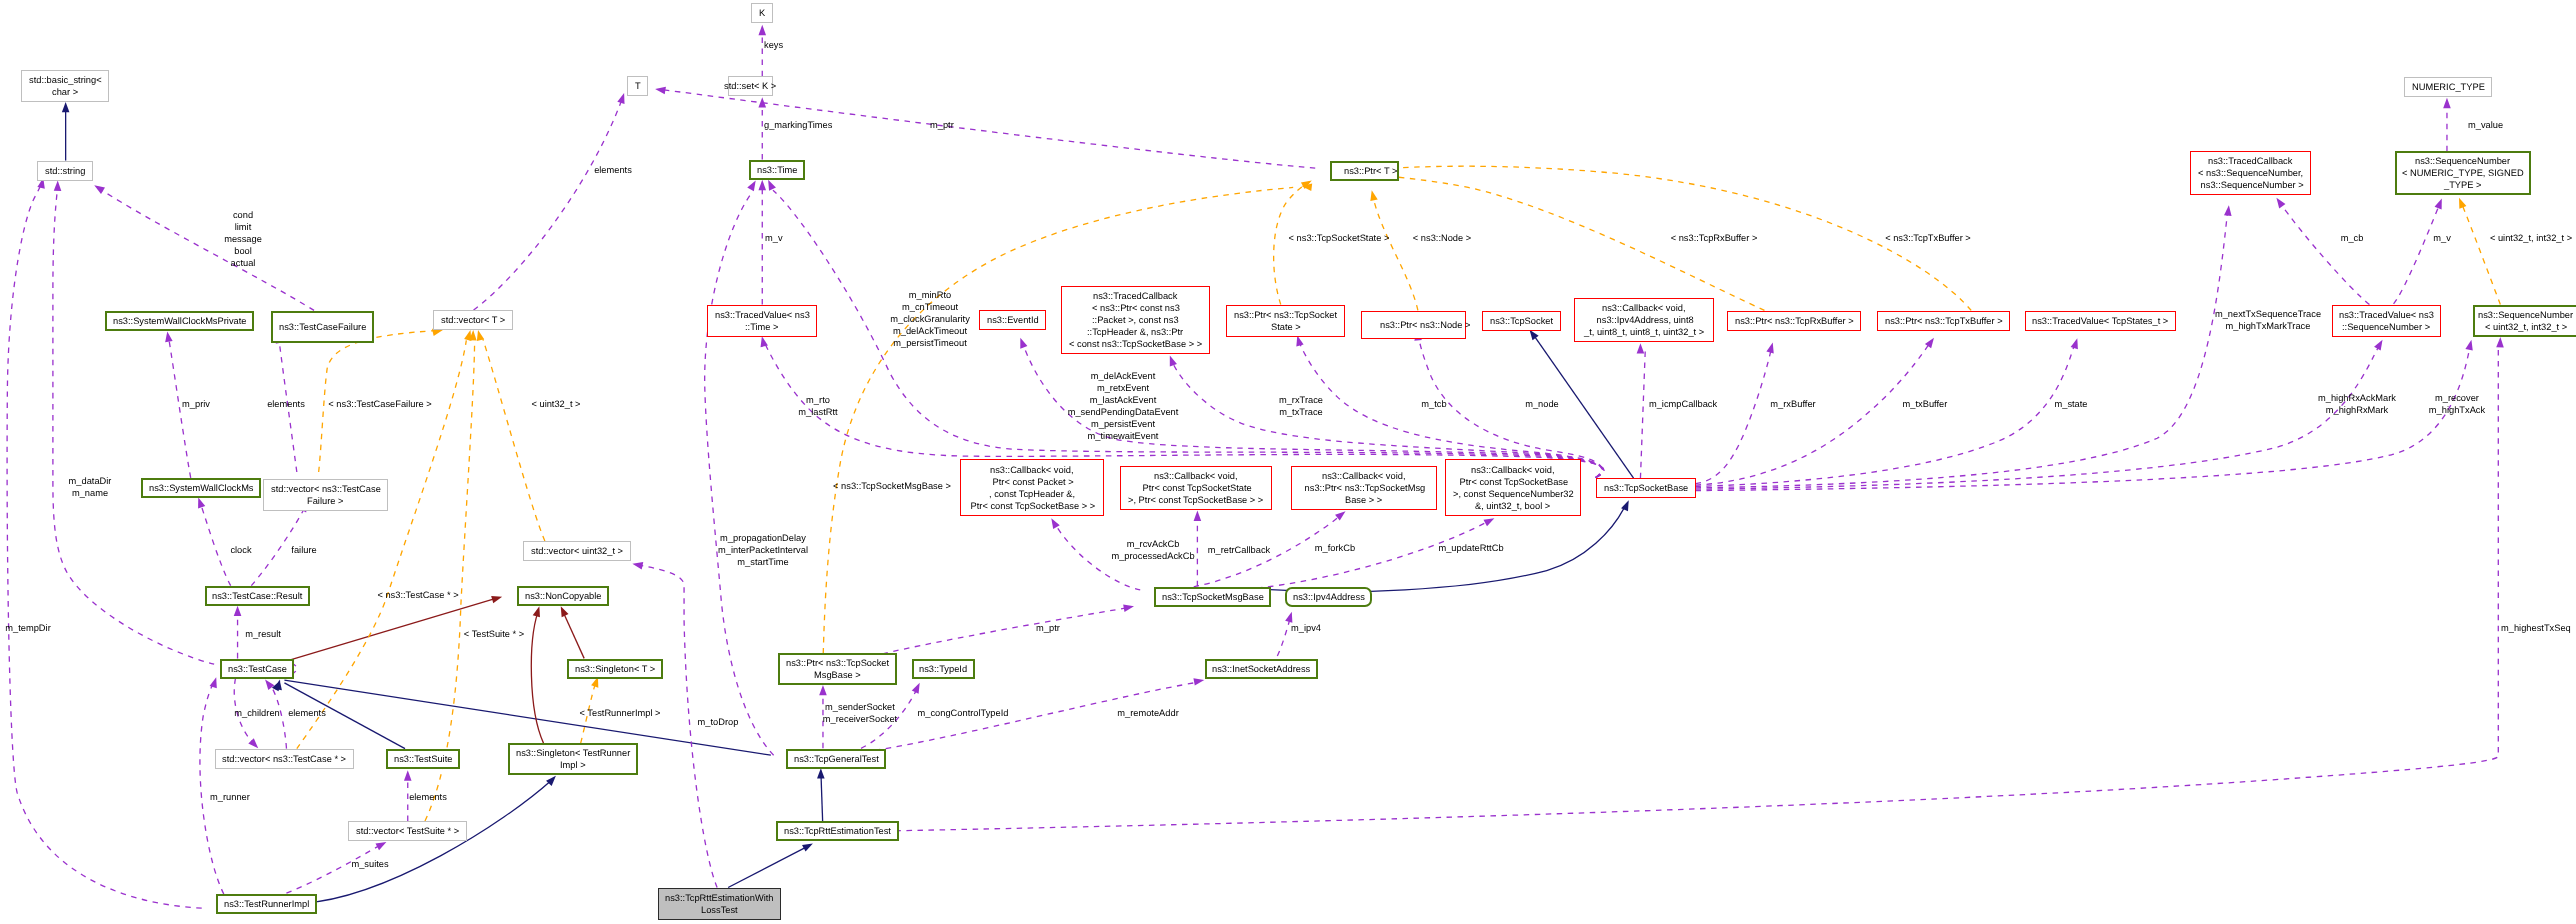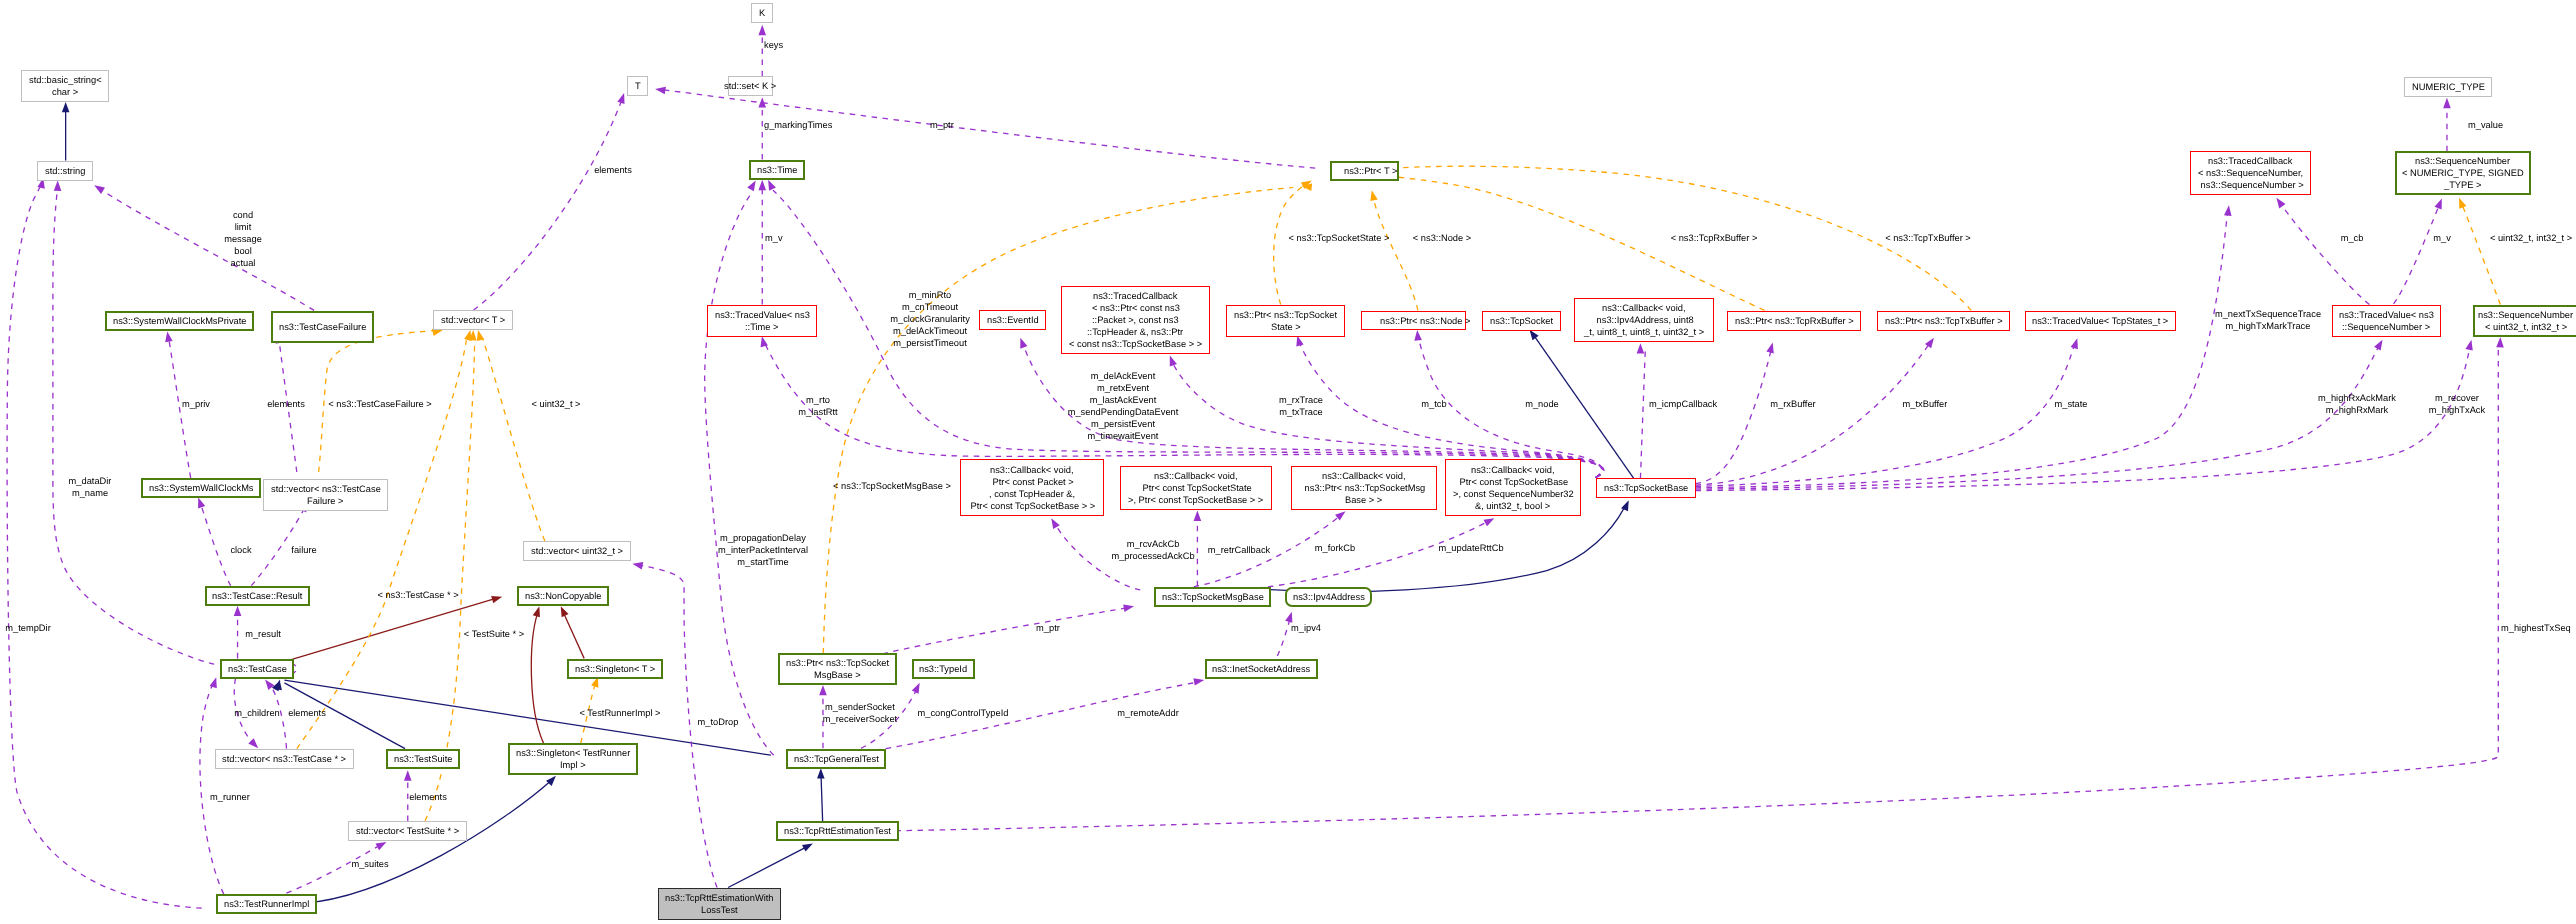--- a/index.html
+++ b/index.html
@@ -220,21 +220,21 @@
         <div class="ln">ns3::TracedCallback</div>
         <div class="ln">&lt; ns3::Ptr&lt; const ns3</div>
         <div class="ln">::Packet &gt;, const ns3</div>
         <div class="ln">::TcpHeader &amp;, ns3::Ptr</div>
         <div class="ln">&lt; const ns3::TcpSocketBase &gt; &gt;</div>
       </div>
       <div class="node red" style="left: 1226px; top: 305px; width: 119px; height: 32px;">
         <div class="ln">ns3::Ptr&lt; ns3::TcpSocket</div>
         <div class="ln">State &gt;</div>
       </div>
-      <div class="node red" style="left: 1361px; top: 311px; width: 105px; height: 19px; padding-left: 24px;">
+      <div class="node red" style="left: 1361px; top: 311px; width: 105px; height: 28px; padding-left: 24px;">
         <div class="ln">ns3::Ptr&lt; ns3::Node &gt;</div>
       </div>
       <div class="node red" style="left: 1482px; top: 311px; width: 79px; height: 20px;">
         <div class="ln">ns3::TcpSocket</div>
       </div>
       <div class="node red" style="left: 1574px; top: 298px; width: 140px; height: 44px;">
         <div class="ln">ns3::Callback&lt; void,</div>
         <div class="ln"> ns3::Ipv4Address, uint8</div>
         <div class="ln">_t, uint8_t, uint8_t, uint32_t &gt;</div>
       </div>

